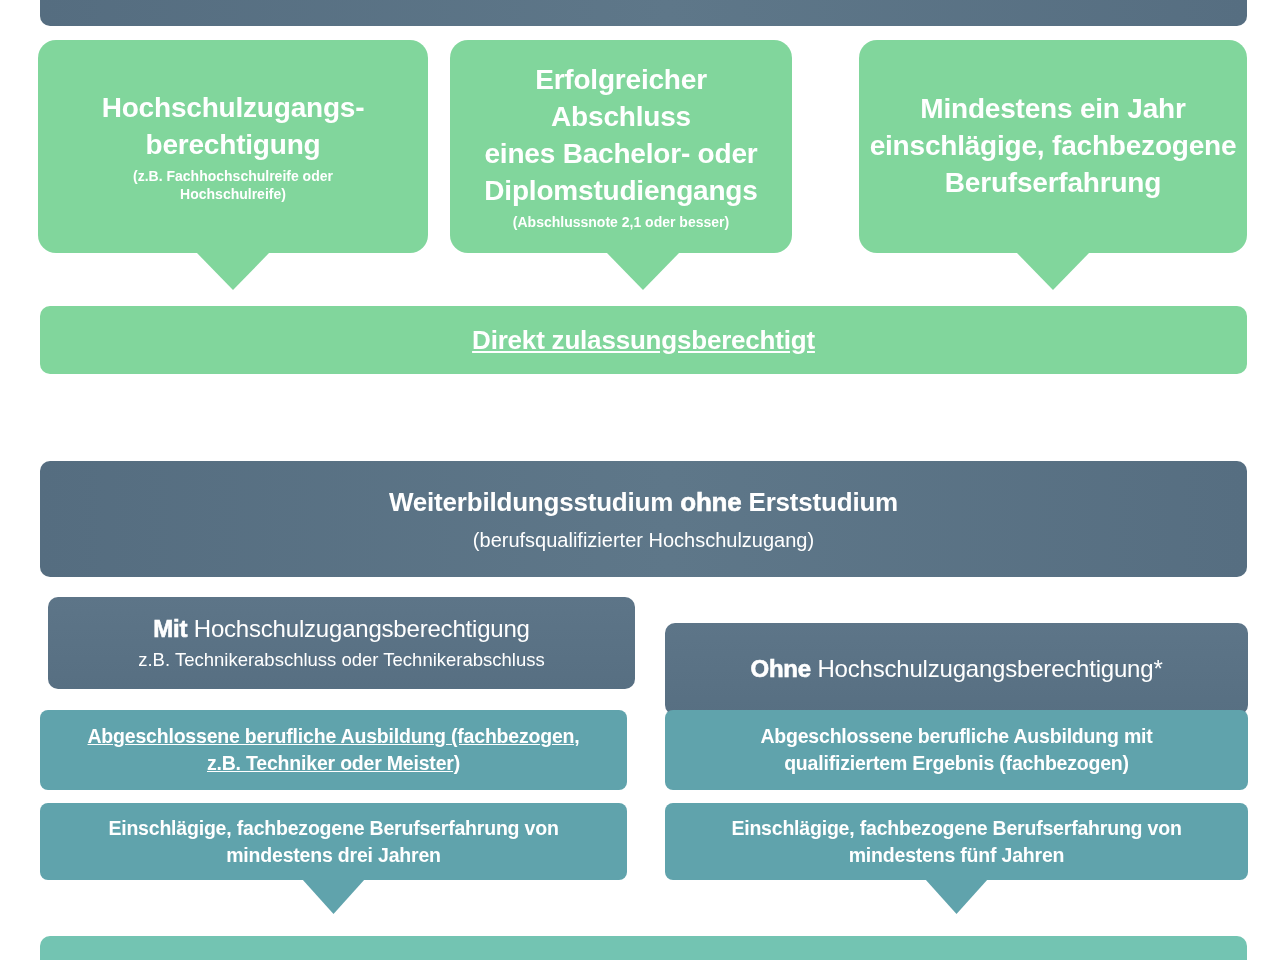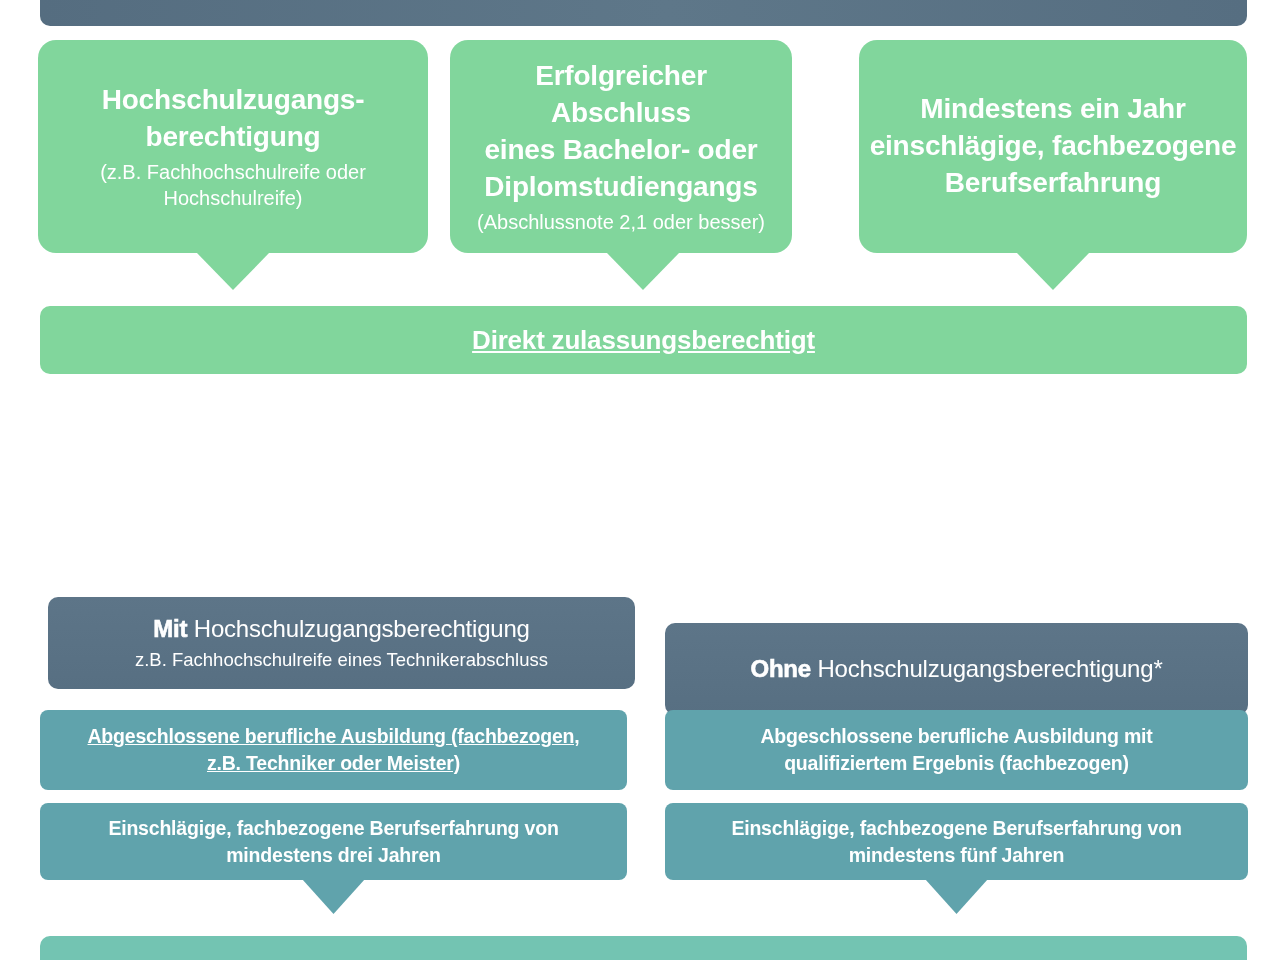--- a/index.html
+++ b/index.html
@@ -32,21 +32,21 @@
   
   .tail{
     position:absolute;
     clip-path:polygon(0 0,100% 0,50% 100%);
   }
   .tail.green{background:#81d69c;}
   .tail.teal{background:#60a3ac;}
 
   
   .g-title{font-size:28px;font-weight:700;line-height:1.32;letter-spacing:-0.2px;}
-  .g-sub{font-size:20px;font-weight:400;line-height:1.3;margin-top:3px;}
+  .g-sub{font-size:14px;font-weight:700;line-height:1.3;margin-top:3px;}
   .result-label{font-size:26px;font-weight:700;letter-spacing:-0.2px;}
   .wb-title{font-size:26px;font-weight:700;letter-spacing:-0.2px;}
   .wb-sub{font-size:20px;font-weight:400;margin-top:11px;}
   .hdr-line{font-size:24px;font-weight:400;letter-spacing:-0.2px;}
   .hdr-sub{font-size:18.5px;font-weight:400;margin-top:6px;}
   .emph{font-weight:700;-webkit-text-stroke:0.6px #ffffff;}
   .step-text{font-size:19.5px;font-weight:700;line-height:1.36;letter-spacing:-0.2px;}
 </style>
 </head>
 <body>
@@ -75,24 +75,28 @@
     <div class="g-title pre">Mindestens ein Jahr
 einschlägige, fachbezogene
 Berufserfahrung</div>
   </div>
   <div class="tail green" style="left:1016px;top:252px;width:74px;height:38px;"></div>
 
   <div class="abs green-box r10 center-col" style="left:40px;top:306px;width:1207px;height:68px;text-decoration:underline;">
     <div class="result-label">Direkt zulassungsberechtigt</div>
   </div>
 
+  <div class="abs slate-bar r10 center-col" style="left:40px;top:461px;width:1207px;height:116px;">
+    <div class="wb-title"><span>Weiterbildungsstudium </span><span class="emph">ohne</span><span> Erststudium</span></div>
+    <div class="wb-sub">(berufsqualifizierter Hochschulzugang)</div>
+  </div>
 
   <div class="abs slate-box r10 center-col" style="left:48px;top:597px;width:587px;height:92px;">
     <div class="hdr-line"><span class="emph">Mit</span><span> Hochschulzugangsberechtigung</span></div>
-    <div class="hdr-sub">z.B. Fachhochschulreife eines Technikerabschluss</div>
+    <div class="hdr-sub">z.B. Technikerabschluss oder Technikerabschluss</div>
   </div>
 
   <div class="abs slate-box r10 center-col" style="left:665px;top:623px;width:583px;height:92px;">
     <div class="hdr-line"><span class="emph">Ohne</span><span> Hochschulzugangsberechtigung*</span></div>
   </div>
 
   <div class="abs teal-box r8 center-col" style="left:40px;top:710px;width:587px;height:80px;padding:0 16px;text-decoration:underline;">
     <div class="step-text pre">Abgeschlossene berufliche Ausbildung (fachbezogen,
 z.B. Techniker oder Meister)</div>
   </div>

